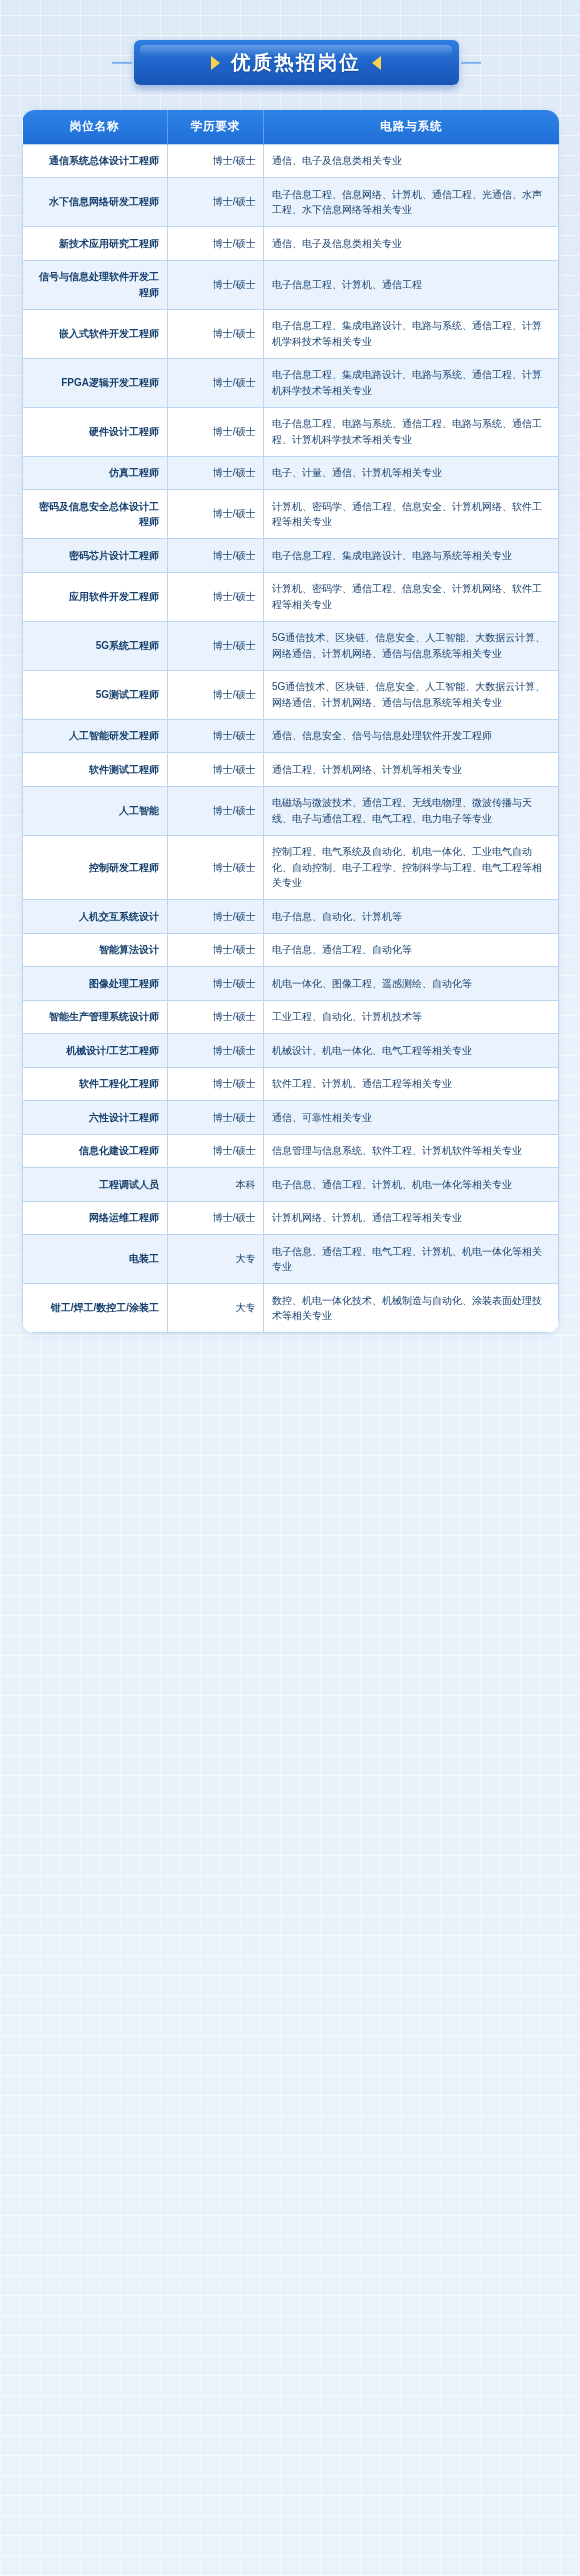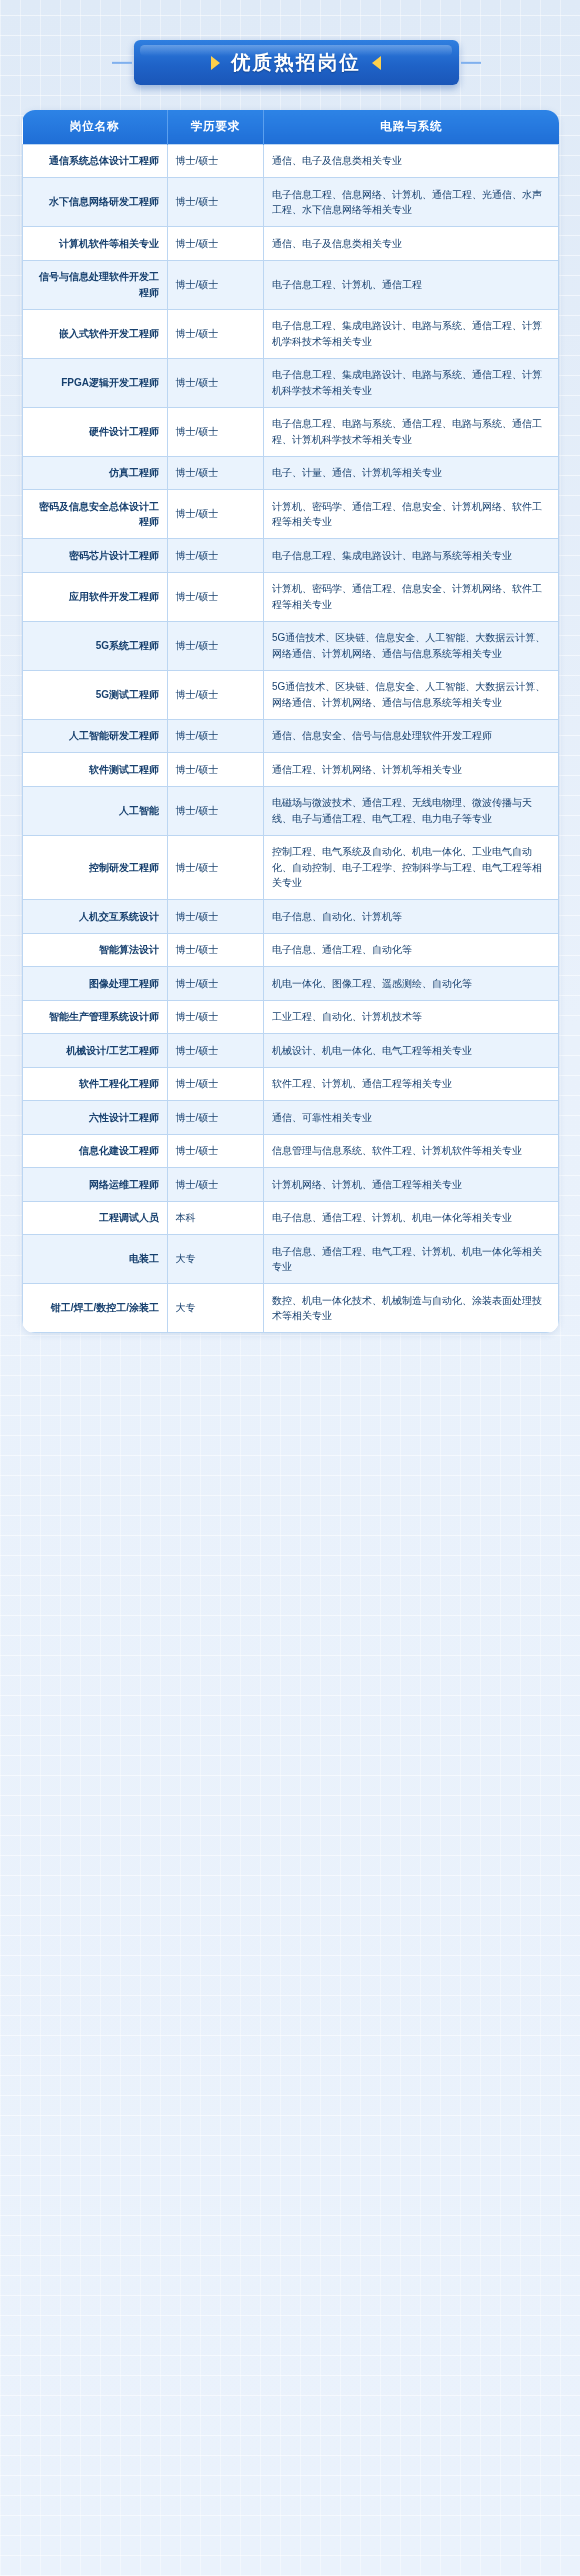--- a/index.html
+++ b/index.html
@@ -129,21 +129,21 @@
     color: #17406e;
     line-height: 1.55;
     vertical-align: middle;
   }
   td.col-name {
     text-align: right;
     font-weight: bold;
     color: #134074;
   }
   td.col-edu {
-    text-align: left;
+    text-align: right;
     color: #1b4d82;
   }
   td.col-major {
     text-align: left;
     color: #1b4d82;
   }
   tbody tr:nth-child(odd) td { background: #ffffff; }
   tbody tr:nth-child(even) td { background: #eaf3fd; }
 </style>
 </head>
@@ -181,21 +181,21 @@
               <td class="col-name">通信系统总体设计工程师</td>
               <td class="col-edu">博士/硕士</td>
               <td class="col-major">通信、电子及信息类相关专业</td>
             </tr>
             <tr>
               <td class="col-name">水下信息网络研发工程师</td>
               <td class="col-edu">博士/硕士</td>
               <td class="col-major">电子信息工程、信息网络、计算机、通信工程、光通信、水声工程、水下信息网络等相关专业</td>
             </tr>
             <tr>
-              <td class="col-name">计算机软件等相关专业</td>
+              <td class="col-name">新技术应用研究工程师</td>
               <td class="col-edu">博士/硕士</td>
               <td class="col-major">通信、电子及信息类相关专业</td>
             </tr>
             <tr>
               <td class="col-name">信号与信息处理软件开发工程师</td>
               <td class="col-edu">博士/硕士</td>
               <td class="col-major">电子信息工程、计算机、通信工程</td>
             </tr>
             <tr>
               <td class="col-name">嵌入式软件开发工程师</td>
@@ -294,32 +294,32 @@
             </tr>
             <tr>
               <td class="col-name">六性设计工程师</td>
               <td class="col-edu">博士/硕士</td>
               <td class="col-major">通信、可靠性相关专业</td>
             </tr>
             <tr>
               <td class="col-name">信息化建设工程师</td>
               <td class="col-edu">博士/硕士</td>
               <td class="col-major">信息管理与信息系统、软件工程、计算机软件等相关专业</td>
-            </tr>
-            <tr>
-              <td class="col-name">网络运维工程师</td>
-              <td class="col-edu">博士/硕士</td>
-              <td class="col-major">计算机网络、计算机、通信工程等相关专业</td>
             </tr>
             <tr>
               <td class="col-name">工程调试人员</td>
               <td class="col-edu">本科</td>
               <td class="col-major">电子信息、通信工程、计算机、机电一体化等相关专业</td>
             </tr>
             <tr>
+              <td class="col-name">网络运维工程师</td>
+              <td class="col-edu">博士/硕士</td>
+              <td class="col-major">计算机网络、计算机、通信工程等相关专业</td>
+            </tr>
+            <tr>
               <td class="col-name">电装工</td>
               <td class="col-edu">大专</td>
               <td class="col-major">电子信息、通信工程、电气工程、计算机、机电一体化等相关专业</td>
             </tr>
             <tr>
               <td class="col-name">钳工/焊工/数控工/涂装工</td>
               <td class="col-edu">大专</td>
               <td class="col-major">数控、机电一体化技术、机械制造与自动化、涂装表面处理技术等相关专业</td>
             </tr>
           </tbody>

